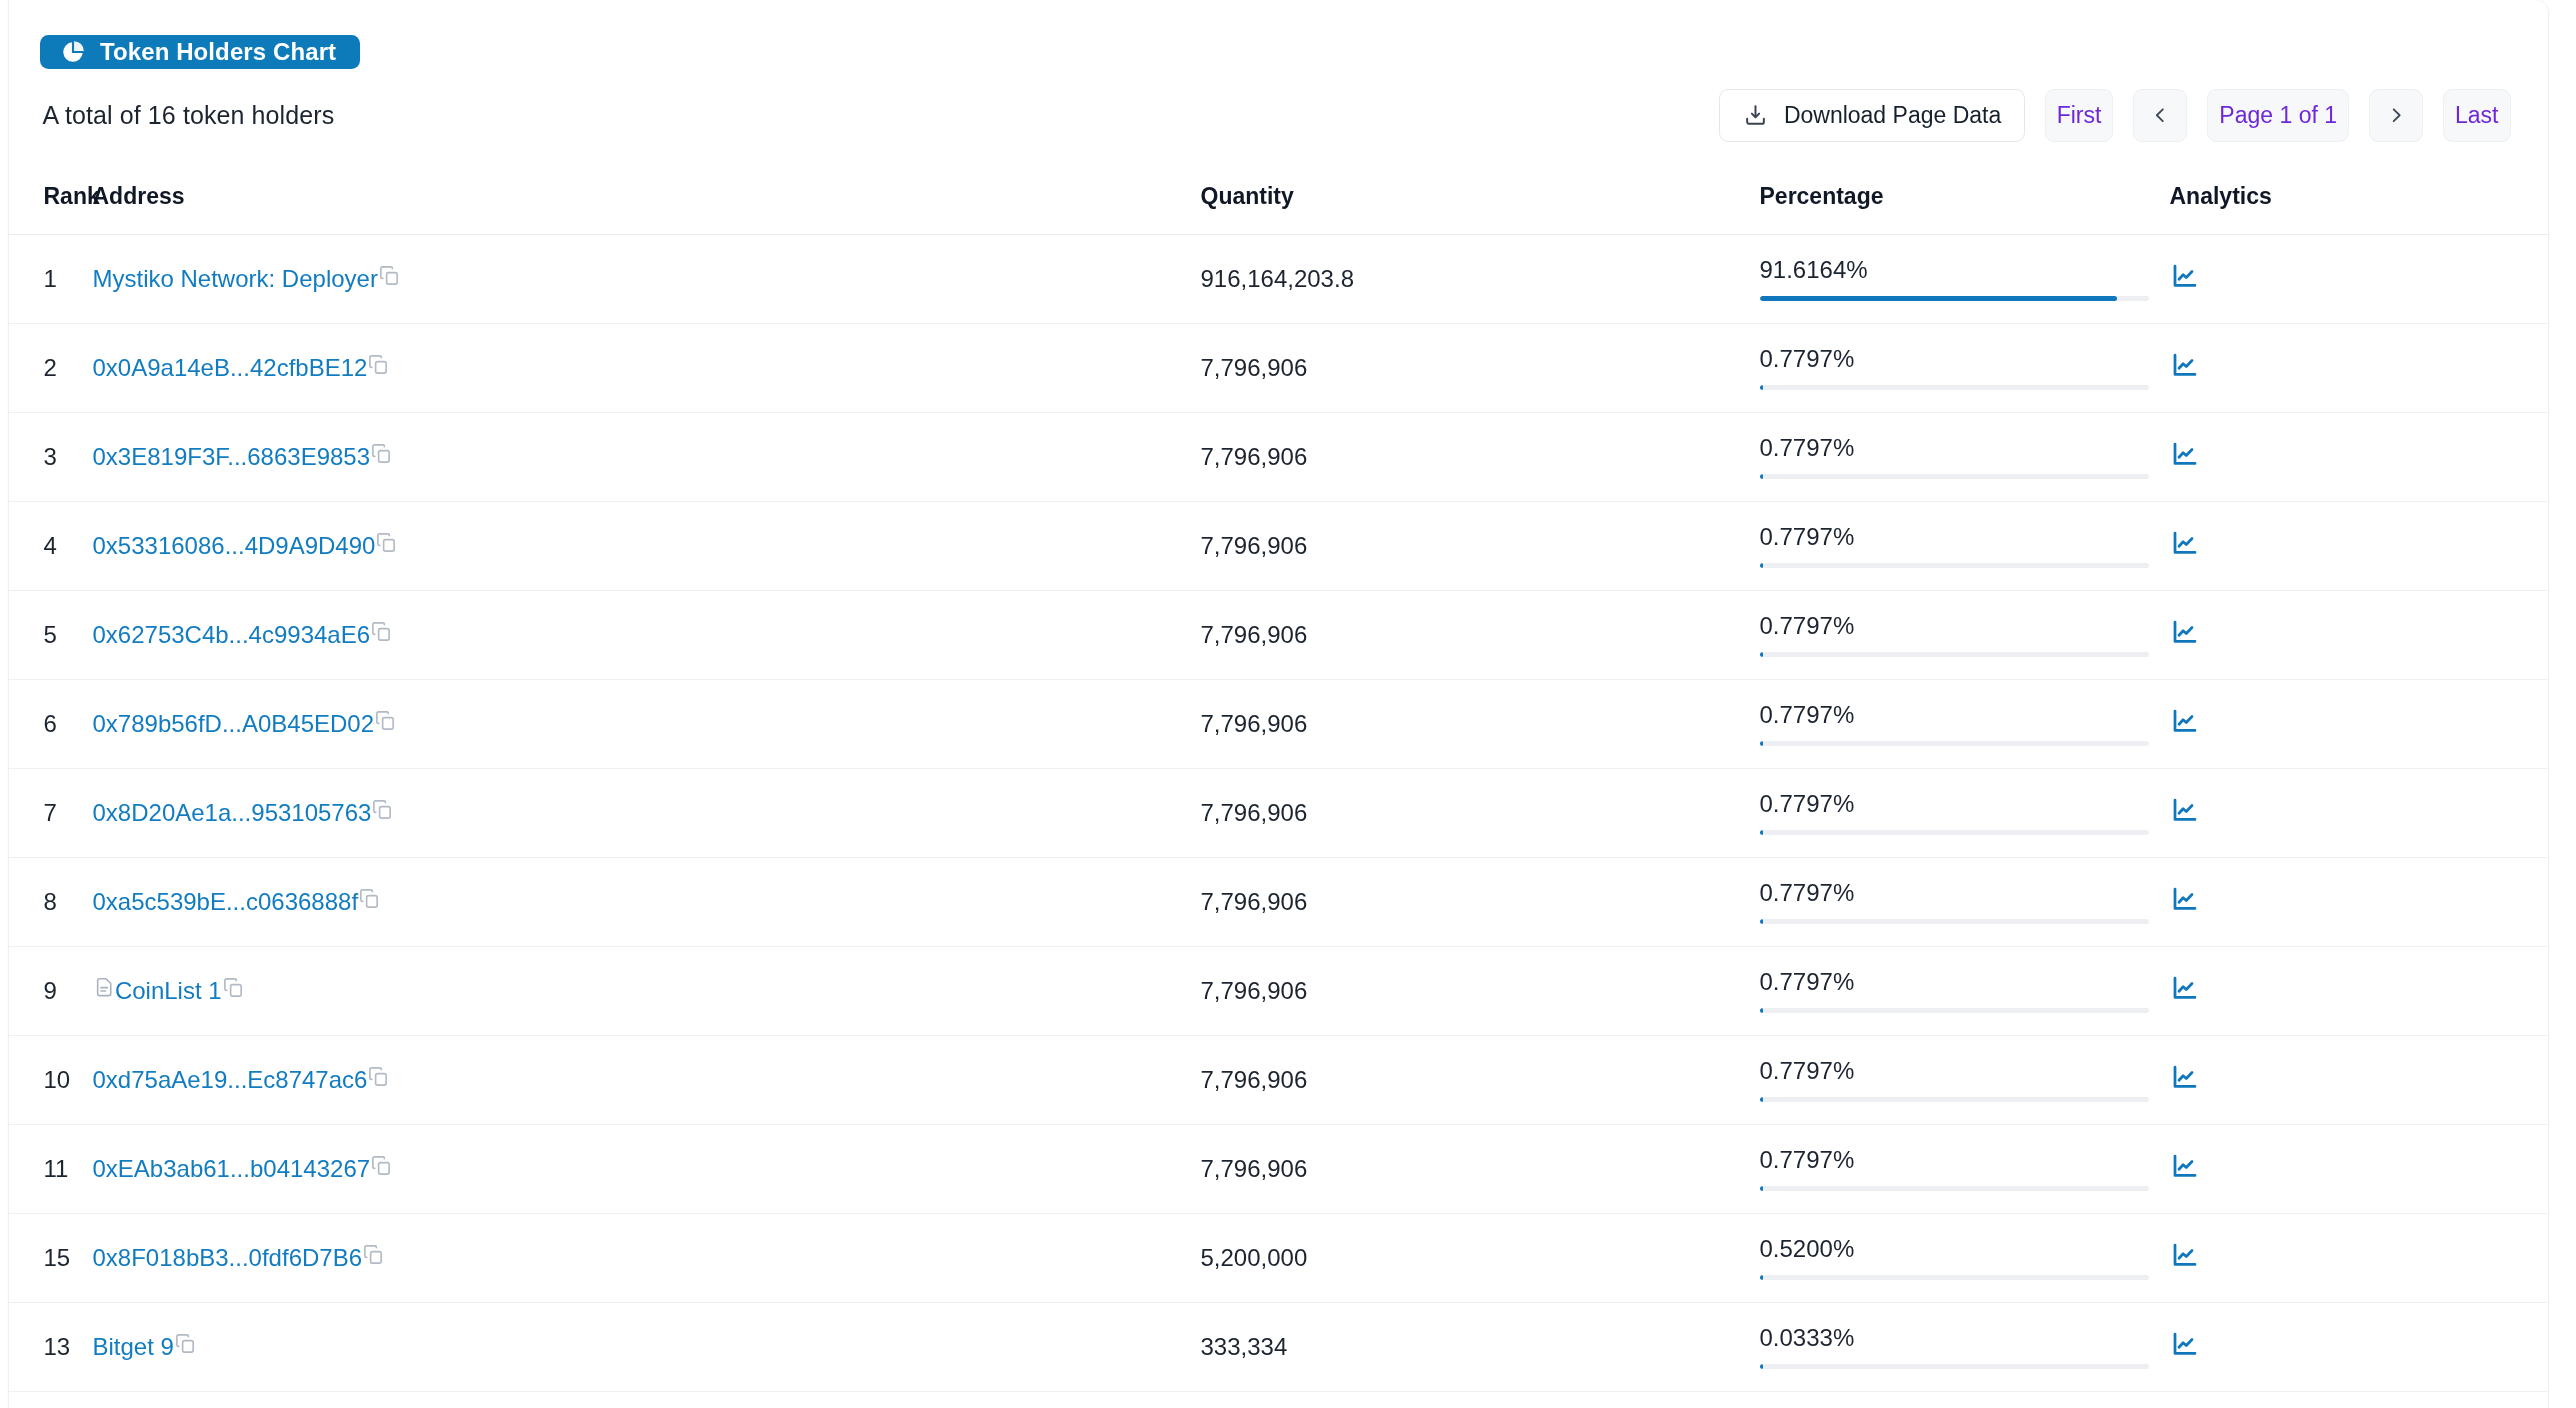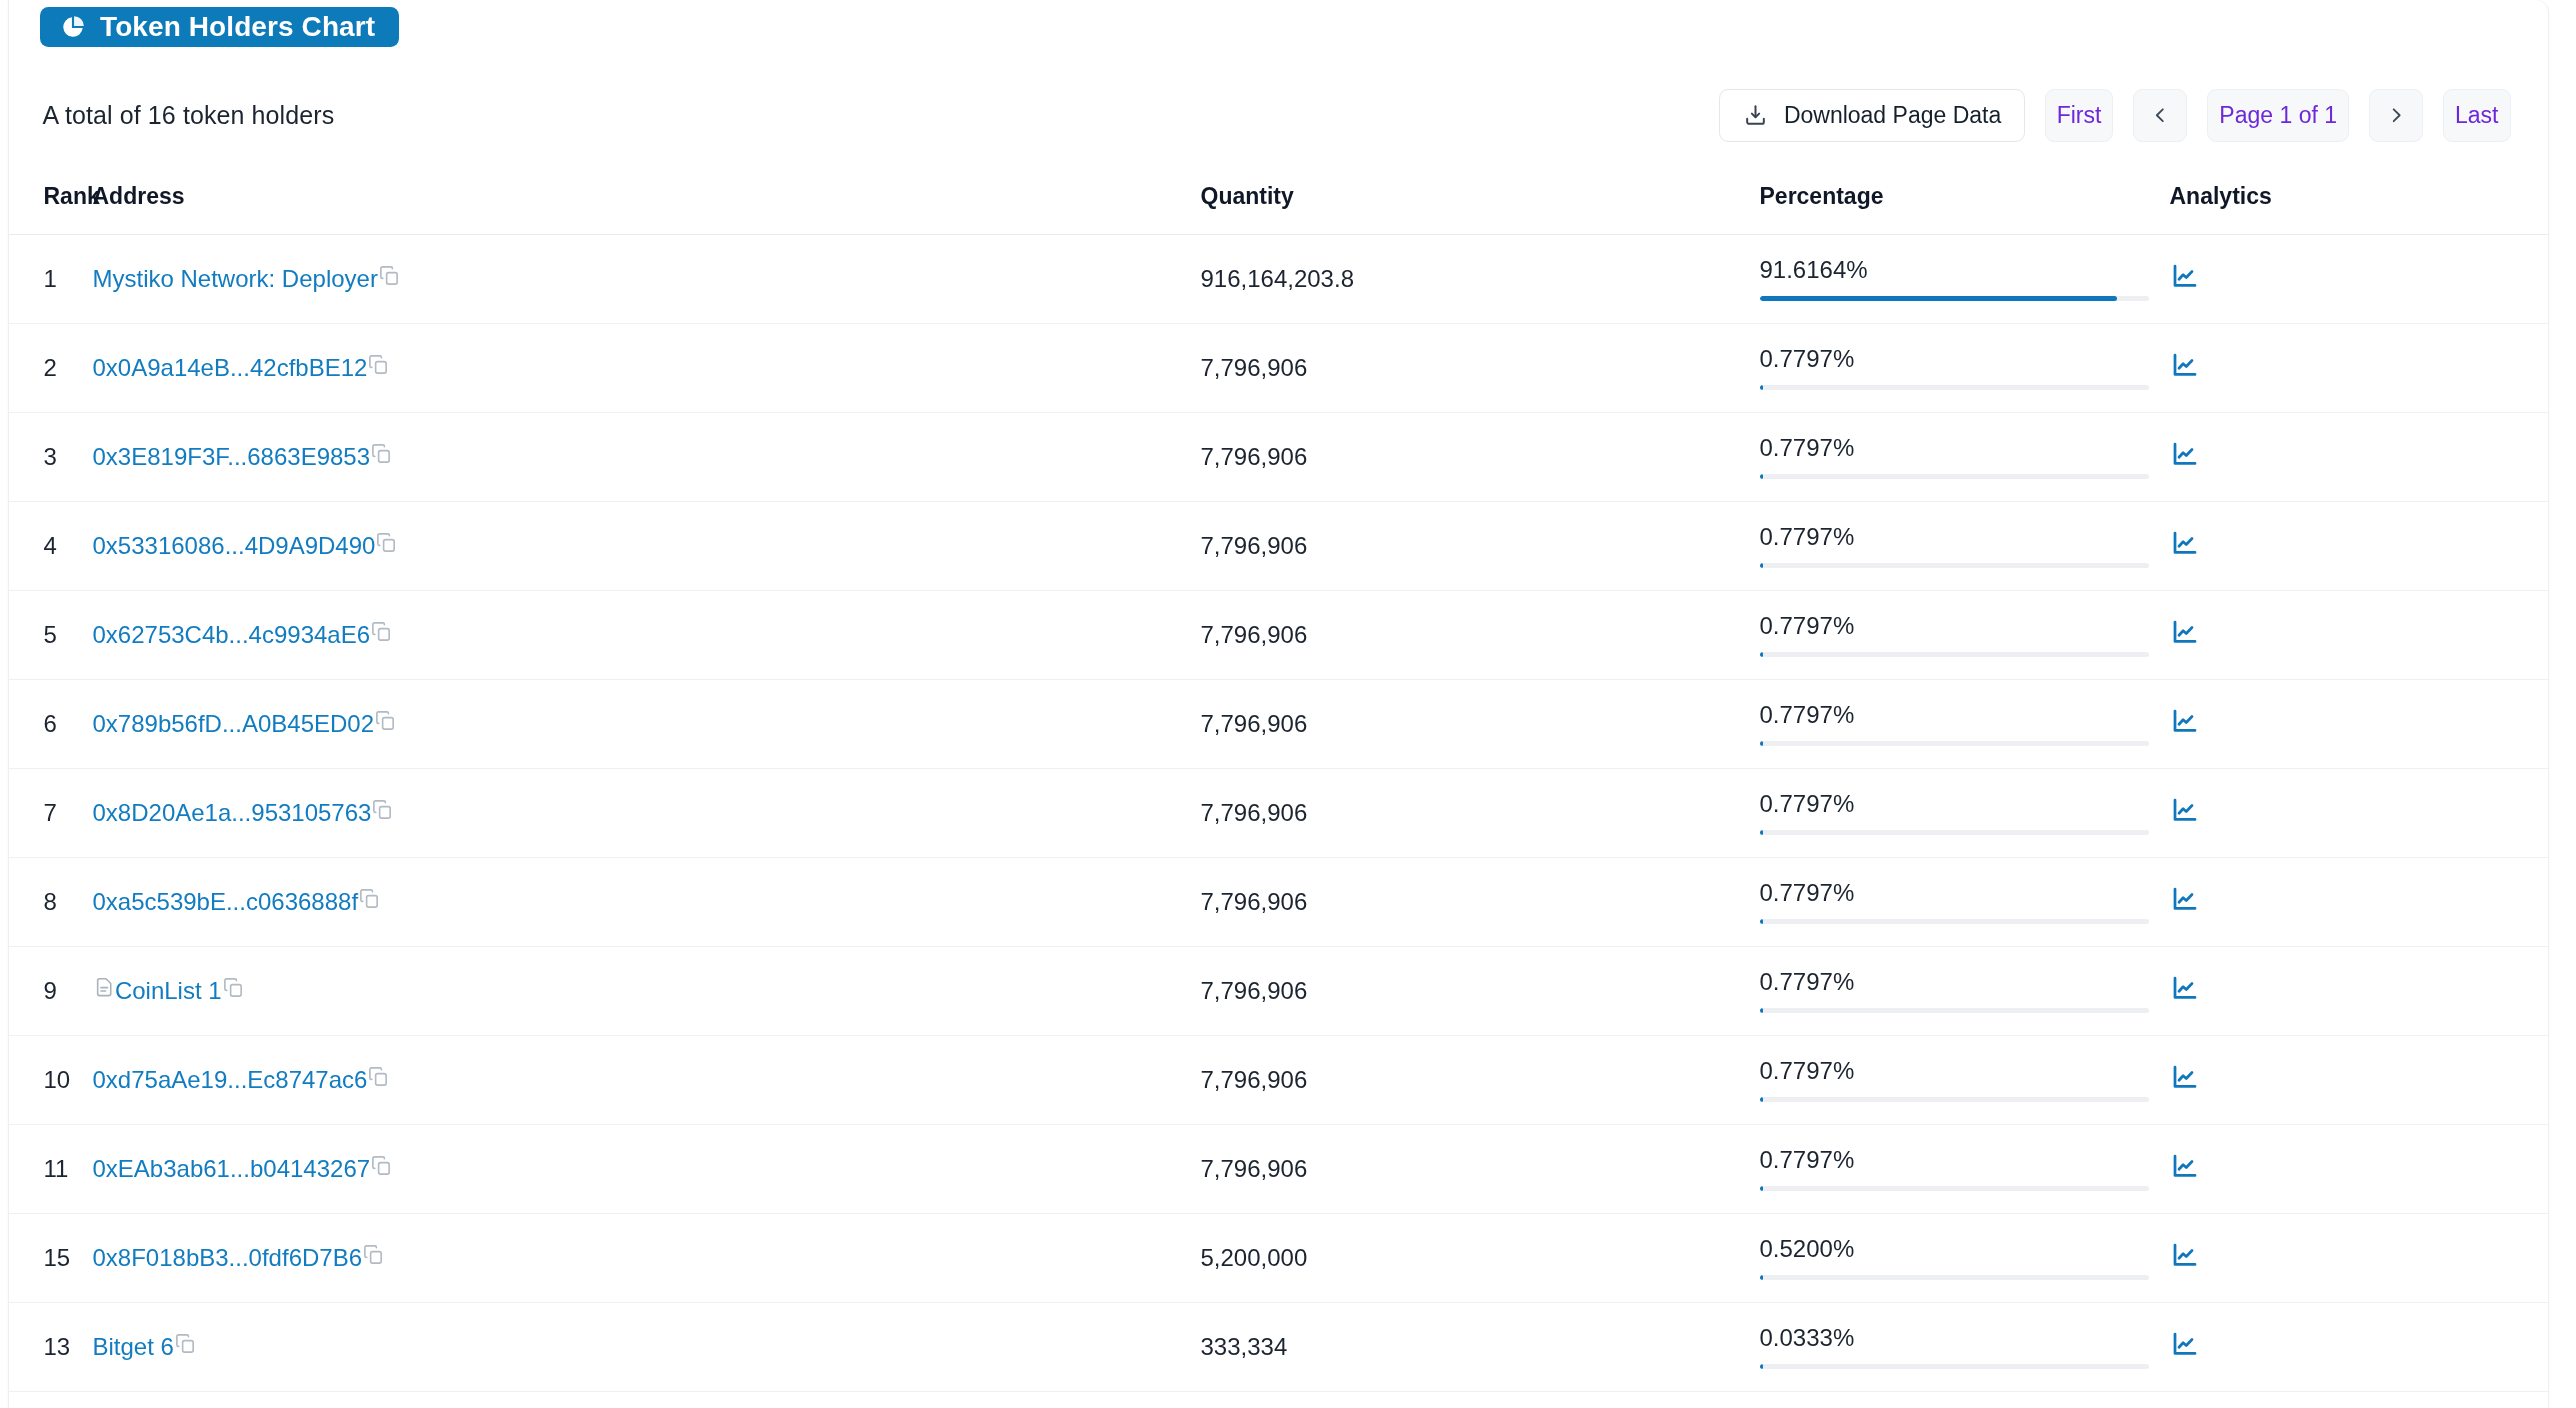--- a/index.html
+++ b/index.html
@@ -25,31 +25,31 @@
     border-bottom: none;
     border-top-right-radius: 13px;
     box-shadow: 0 0.9px 2.8px rgba(16,24,40,0.04);
     overflow: hidden;
   }
 
   
   .chart-btn {
     position: absolute;
     left: 31px;
-    top: 7px;
-    height: 40px;
+    top: 35px;
+    height: 34px;
     padding: 0 24px 0 20.5px;
     display: inline-flex;
     align-items: center;
     gap: 14px;
     background: #0d7ab9;
     border: none;
     border-radius: 8.4px;
     color: #ffffff;
-    font-size: 28px;
+    font-size: 24px;
     font-weight: 700;
     letter-spacing: 0.1px;
     cursor: pointer;
     white-space: nowrap;
   }
   .chart-btn svg { display: block; flex: none; }
 
   .total-text {
     position: absolute;
     left: 34px;
@@ -563,21 +563,21 @@
             <span class="ana-ico"><svg width="30" height="30" viewBox="0 0 24 24" fill="none" stroke="#1177bd" stroke-width="2.2" stroke-linecap="round" stroke-linejoin="round">
                 <path d="M4 4v15.5h16"></path>
                 <path d="M7.2 14.6l3.3-3.6 2.5 2.2 4.6-4.8"></path>
               </svg></span>
           </td>
         </tr>
         <tr>
           <td class="c-rank"><span class="rank">13</span></td>
           <td class="c-addr">
             <span class="addr-cell">
-              <a class="addr-link">Bitget 6</a>
+              <a class="addr-link">Bitget 9</a>
               <span class="copy-ico"><svg width="23" height="23" viewBox="0 0 24 24" fill="none" stroke="#b2bac4" stroke-width="1.7" stroke-linecap="round" stroke-linejoin="round">
                   <rect x="9" y="9" width="11" height="12" rx="2"></rect>
                   <path d="M5 15H4.5A1.5 1.5 0 0 1 3 13.5v-9A1.5 1.5 0 0 1 4.5 3h9A1.5 1.5 0 0 1 15 4.5V5"></path>
                 </svg></span>
             </span>
           </td>
           <td class="c-qty"><span class="qty">333,334</span></td>
           <td class="c-pct">
             <div class="pct-wrap">
               <div class="pct-val">0.0333%</div>

